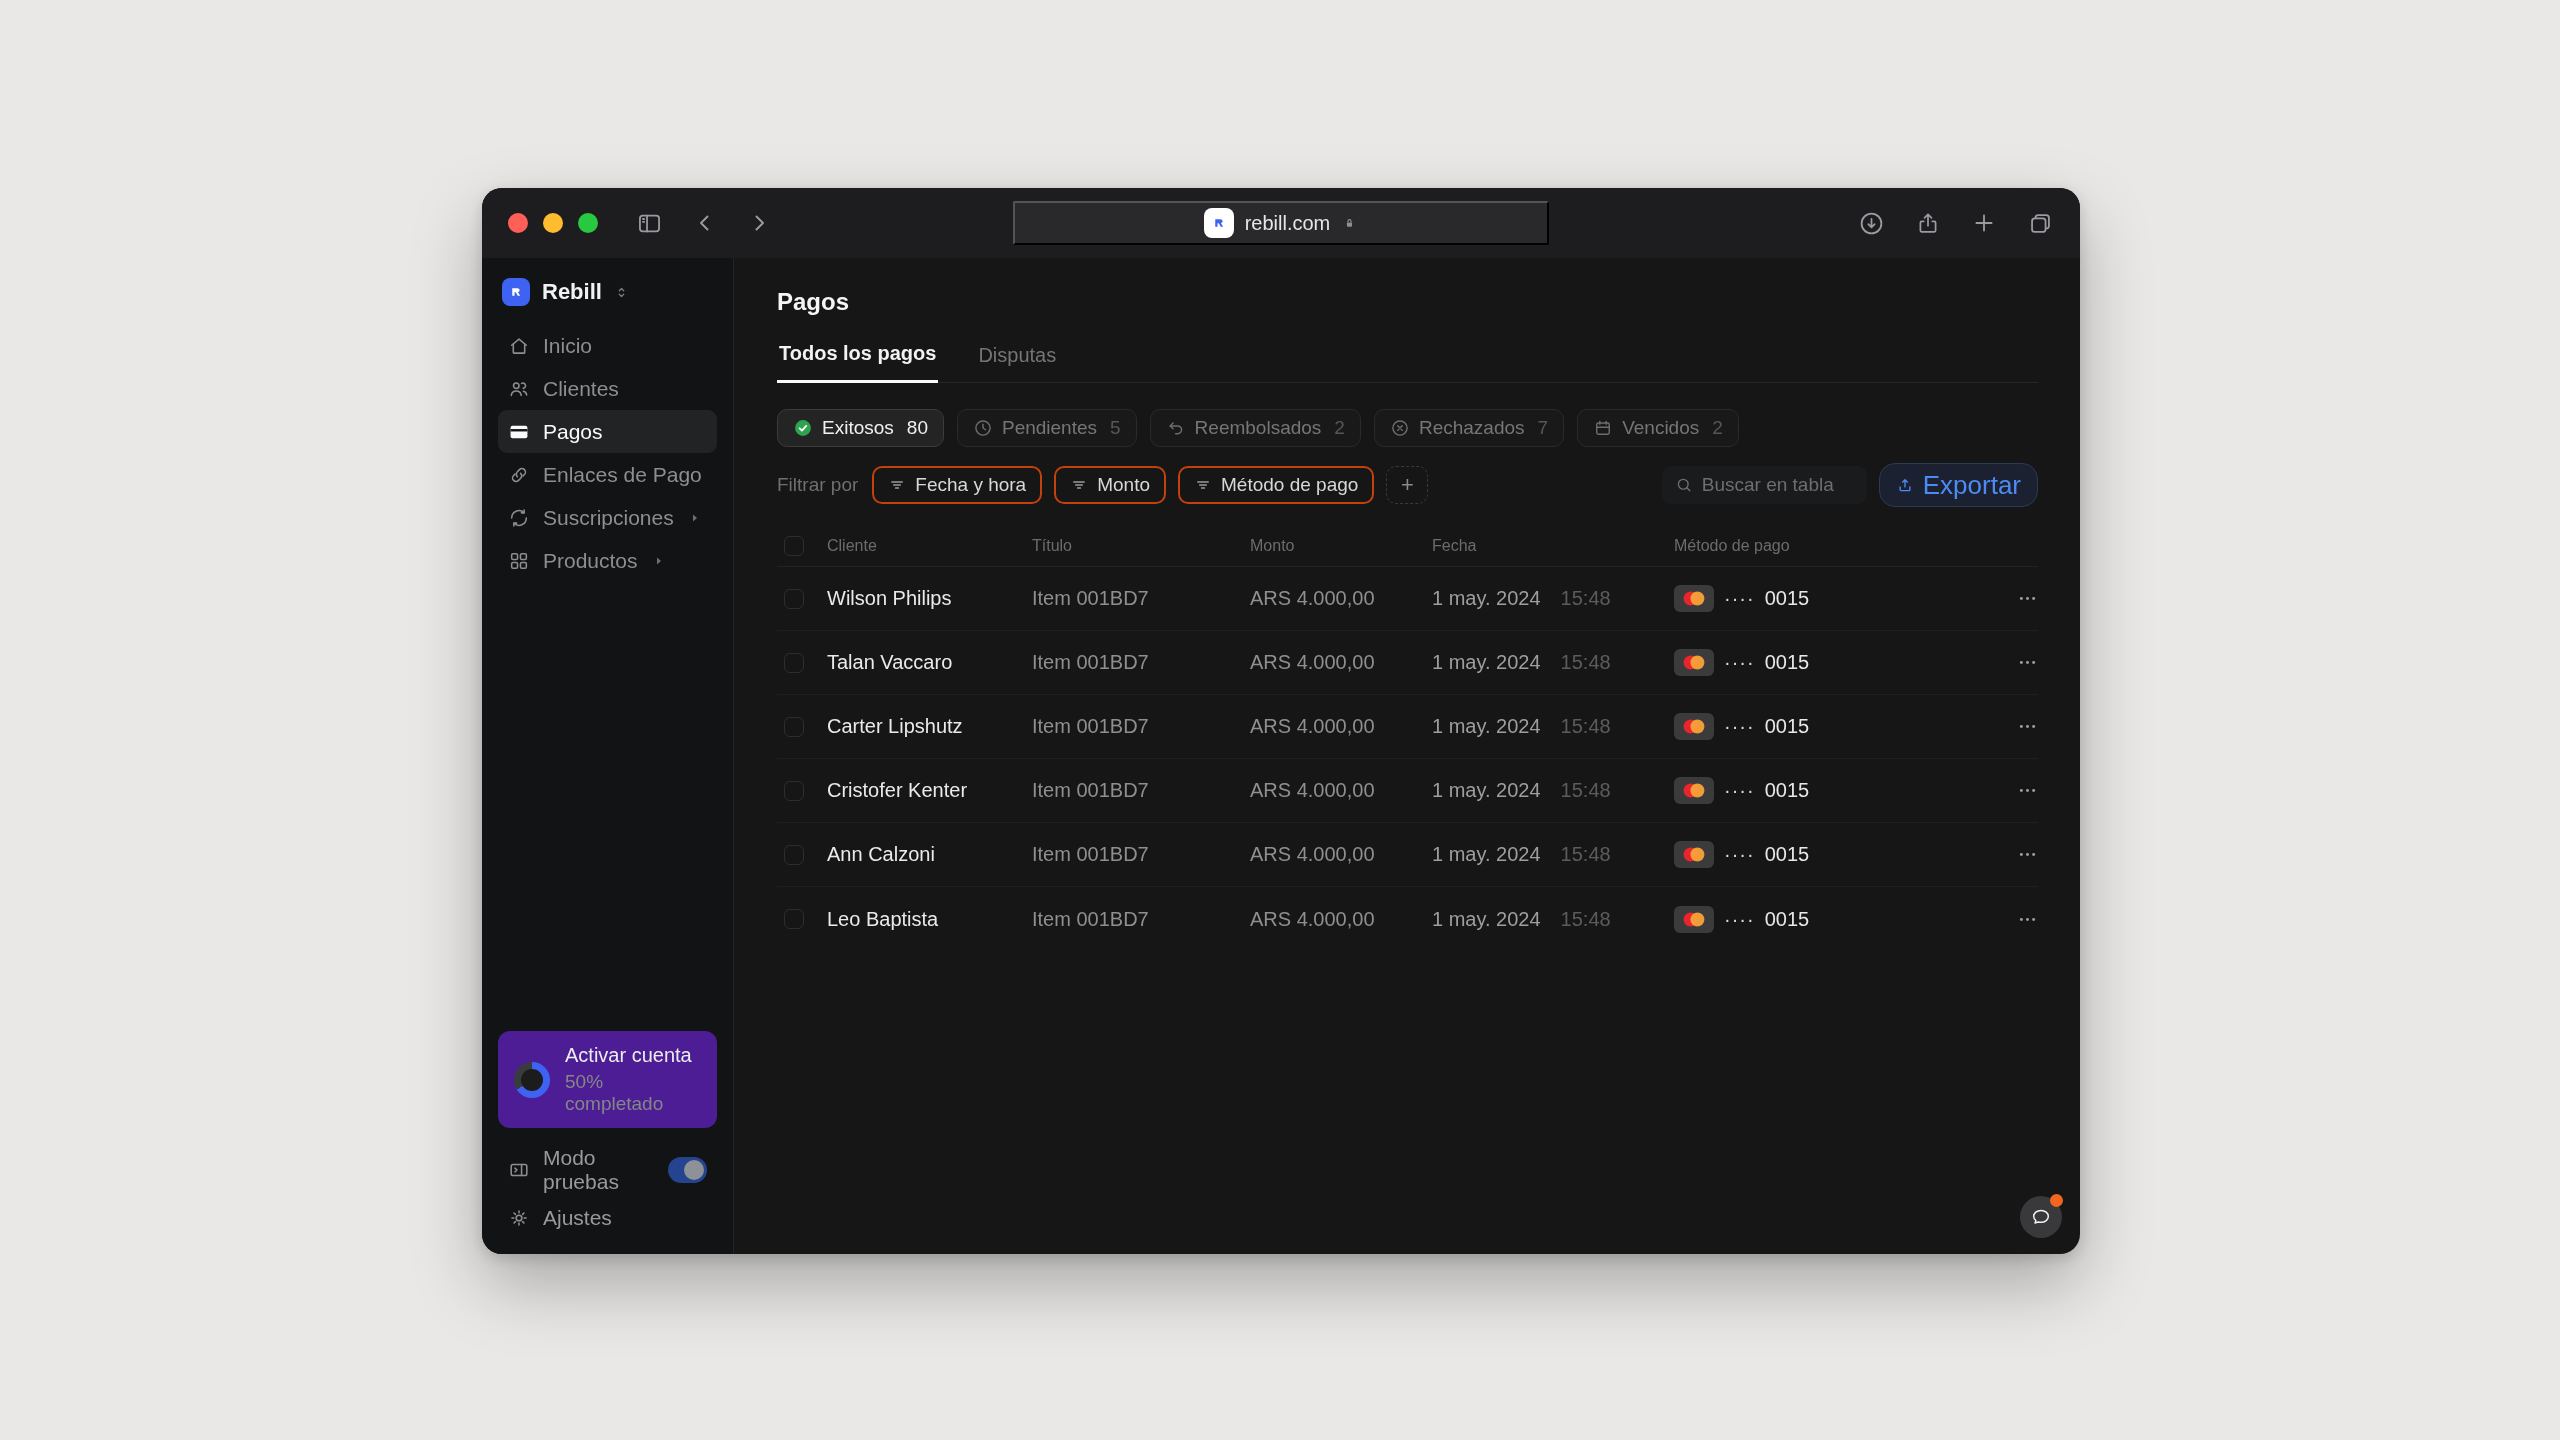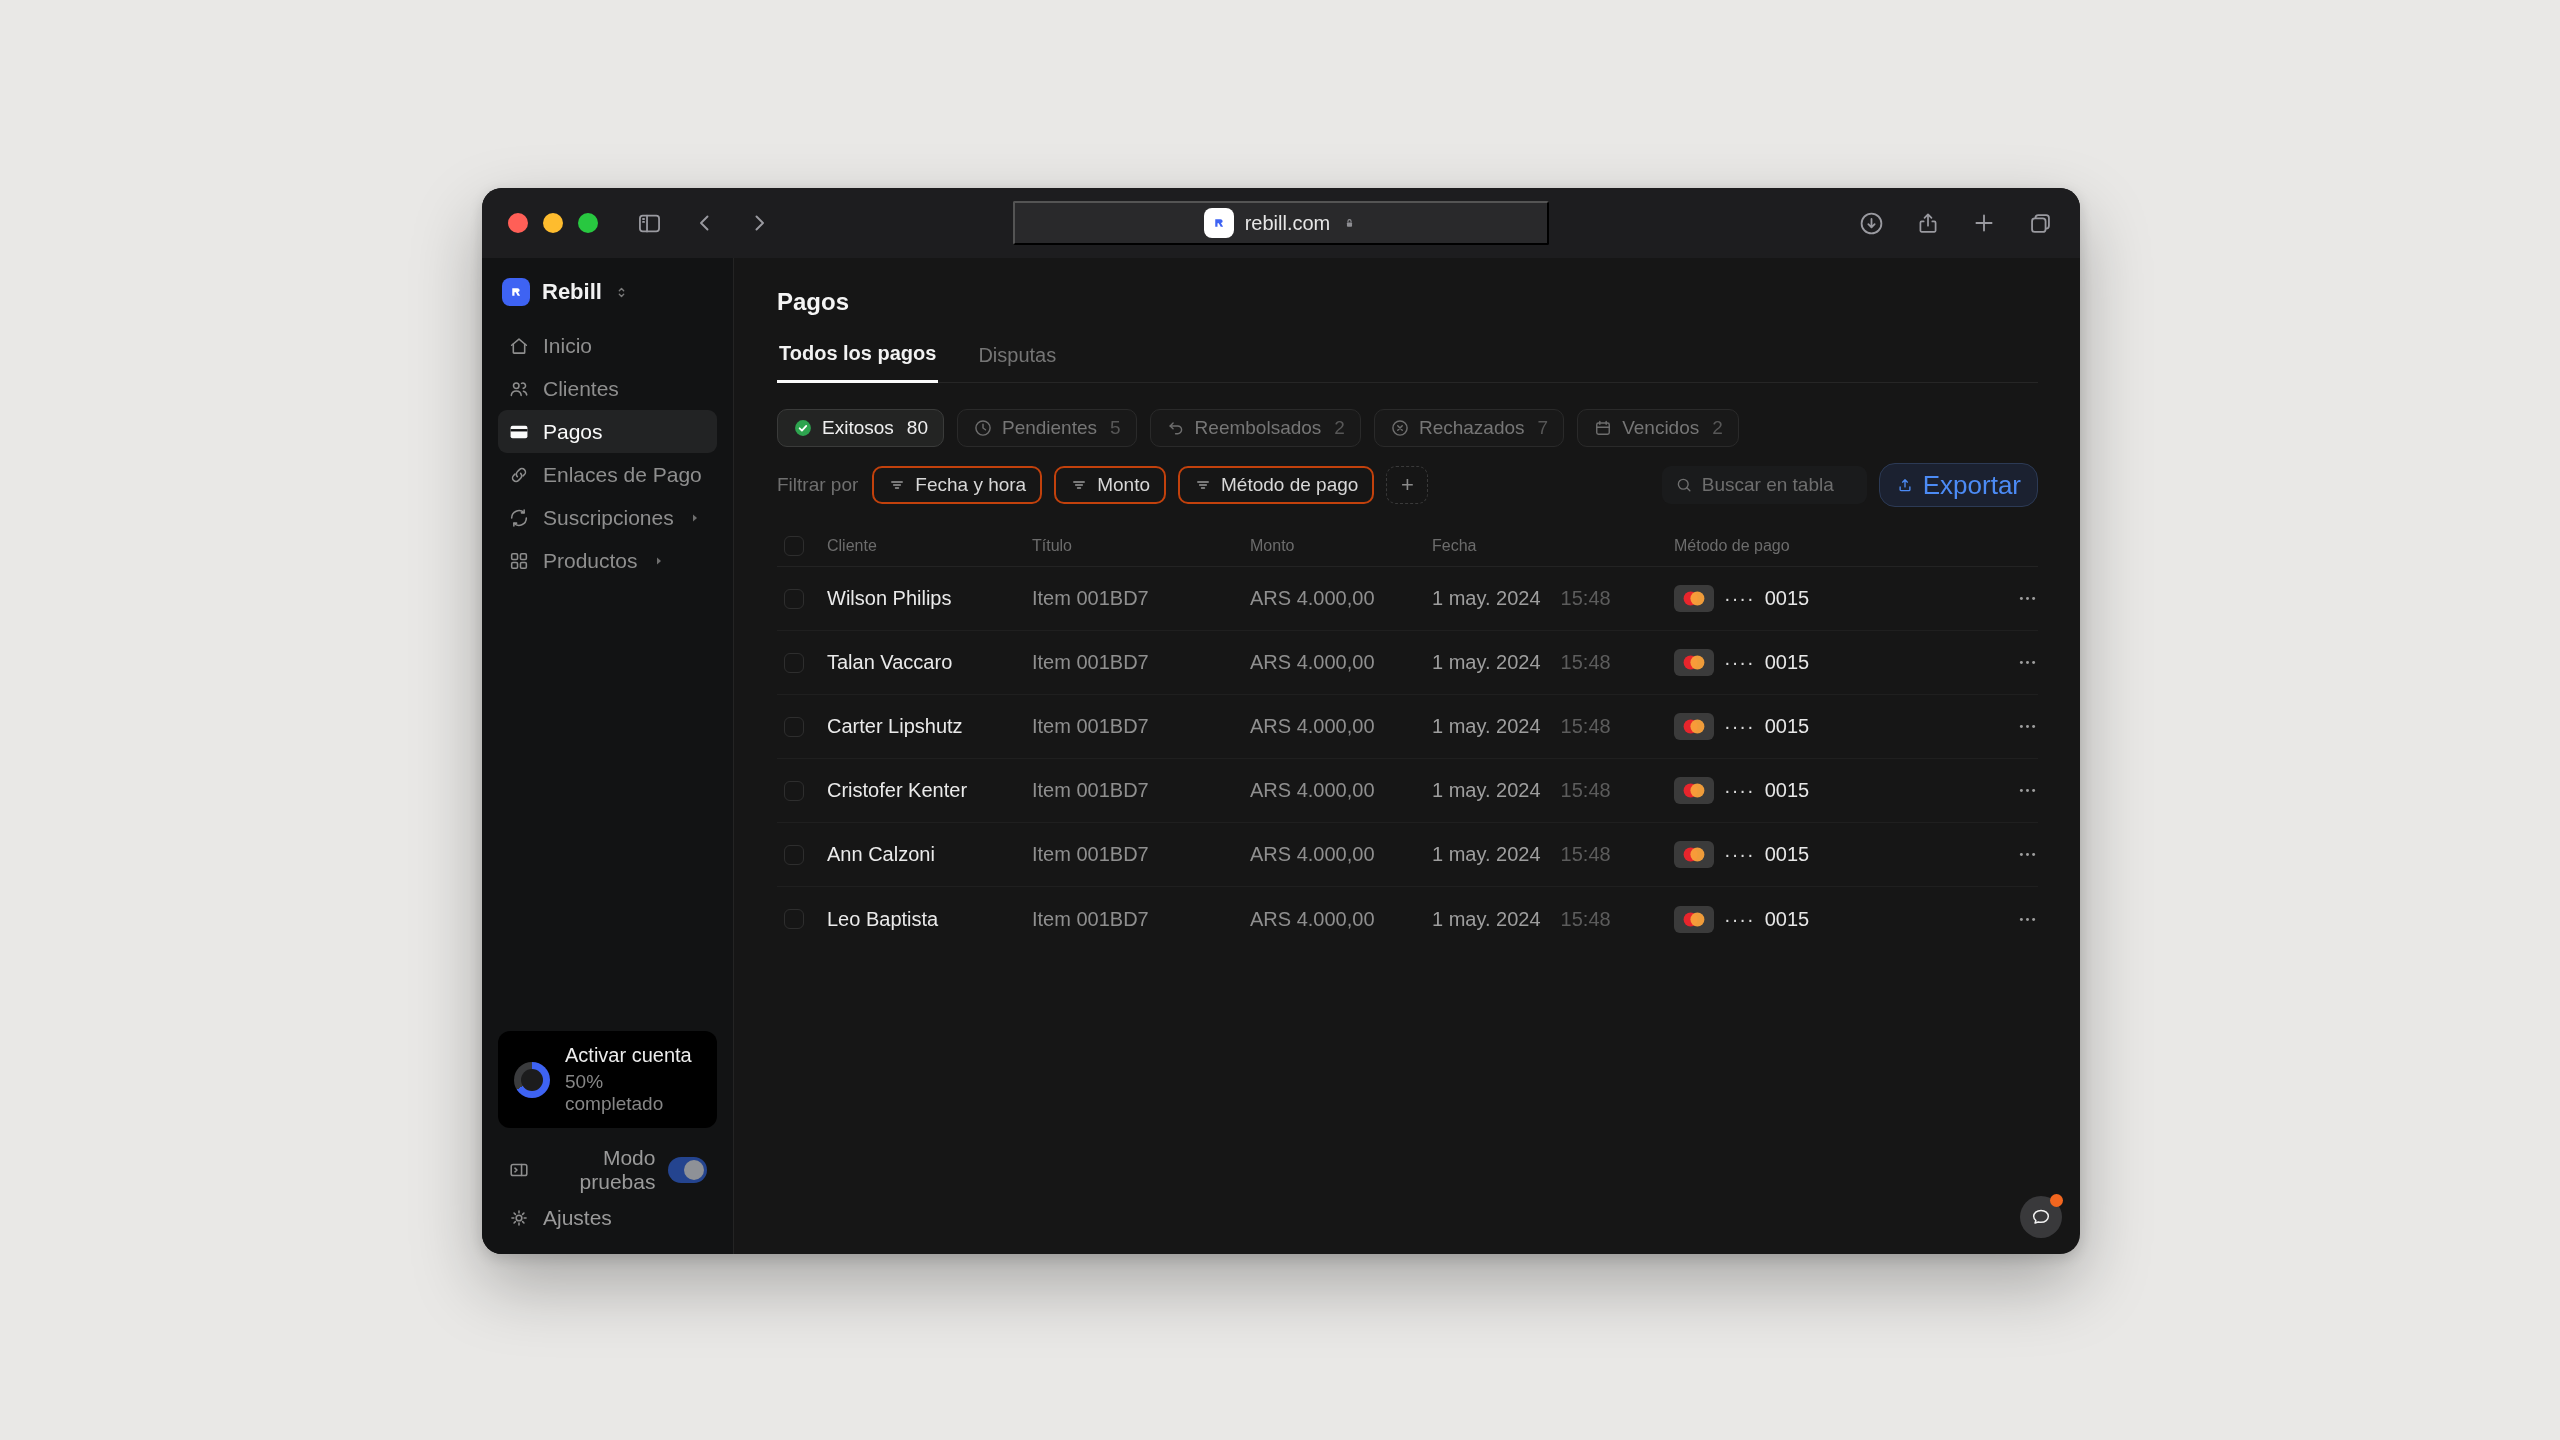--- a/index.html
+++ b/index.html
@@ -32,26 +32,26 @@
   .brand{display:flex;align-items:center;gap:12px;padding:2px 4px;background:none;border:none;}
   .brand-logo{width:28px;height:28px;border-radius:8px;background:var(--accent);display:flex;align-items:center;justify-content:center;}
   .brand-name{color:#F2F2F2;font-size:22px;font-weight:700;}
   .brand-caret{color:#7A7A7A;}
   .nav{margin-top:16px;display:flex;flex-direction:column;gap:0;}
   .nav-item{display:flex;align-items:center;gap:13px;height:43px;border-radius:9px;padding:0 10px;color:#8E8E8E;font-size:21px;background:none;border:none;text-align:left;}
   .nav-item .nav-label{flex:0 0 auto;}
   .nav-item.active{background:rgba(255,255,255,.07);color:#FAFAFA;font-weight:500;}
   .nav-chevron{color:#6E6E6E;margin-left:2px;}
   .side-spacer{flex:1;}
-  .activation{background:#000000;border-radius:12px;padding:13px 16px;display:flex;align-items:center;gap:15px;border:none;text-align:left;}
+  .activation{background:#4c1d95;border-radius:12px;padding:13px 16px;display:flex;align-items:center;gap:15px;border:none;text-align:left;}
   .ring{width:36px;height:36px;border-radius:50%;background:conic-gradient(var(--accent) 0 66%, #3A3B3D 66% 100%);position:relative;flex:0 0 auto;}
   .ring::after{content:"";position:absolute;inset:7px;border-radius:50%;background:#1C1C1D;}
   .act-title{color:#ECECEC;font-size:20px;font-weight:500;}
   .act-sub{color:#868686;font-size:19px;margin-top:4px;}
-  .side-row{display:flex;align-items:center;gap:13px;height:40px;padding:0 10px;color:#9A9A9A;font-size:21px;background:none;border:none;text-align:right;}
+  .side-row{display:flex;align-items:center;gap:13px;height:40px;padding:0 10px;color:#9A9A9A;font-size:21px;background:none;border:none;text-align:left;}
   .side-row .icon{color:#8E8E8E;}
   .toggle{margin-left:auto;width:46px;height:26px;border-radius:13px;background:var(--toggle-track);position:relative;border:none;}
   .knob{position:absolute;right:3px;top:3px;width:20px;height:20px;border-radius:50%;background:#8E9197;}
   
   .main{flex:1;position:relative;padding:30px 42px 0 43px;display:flex;flex-direction:column;}
   .page-title{color:#F5F5F5;font-size:24px;font-weight:700;}
   .tabs{margin-top:26px;display:flex;gap:38px;border-bottom:1px solid #262626;}
   .tab{background:none;border:none;padding:0 2px 15px;font-size:20px;color:#757575;margin-bottom:-1px;}
   .tab.active{color:#F2F2F2;font-weight:600;border-bottom:3px solid #FAFAFA;}
   .chips{margin-top:26px;display:flex;gap:13px;}

